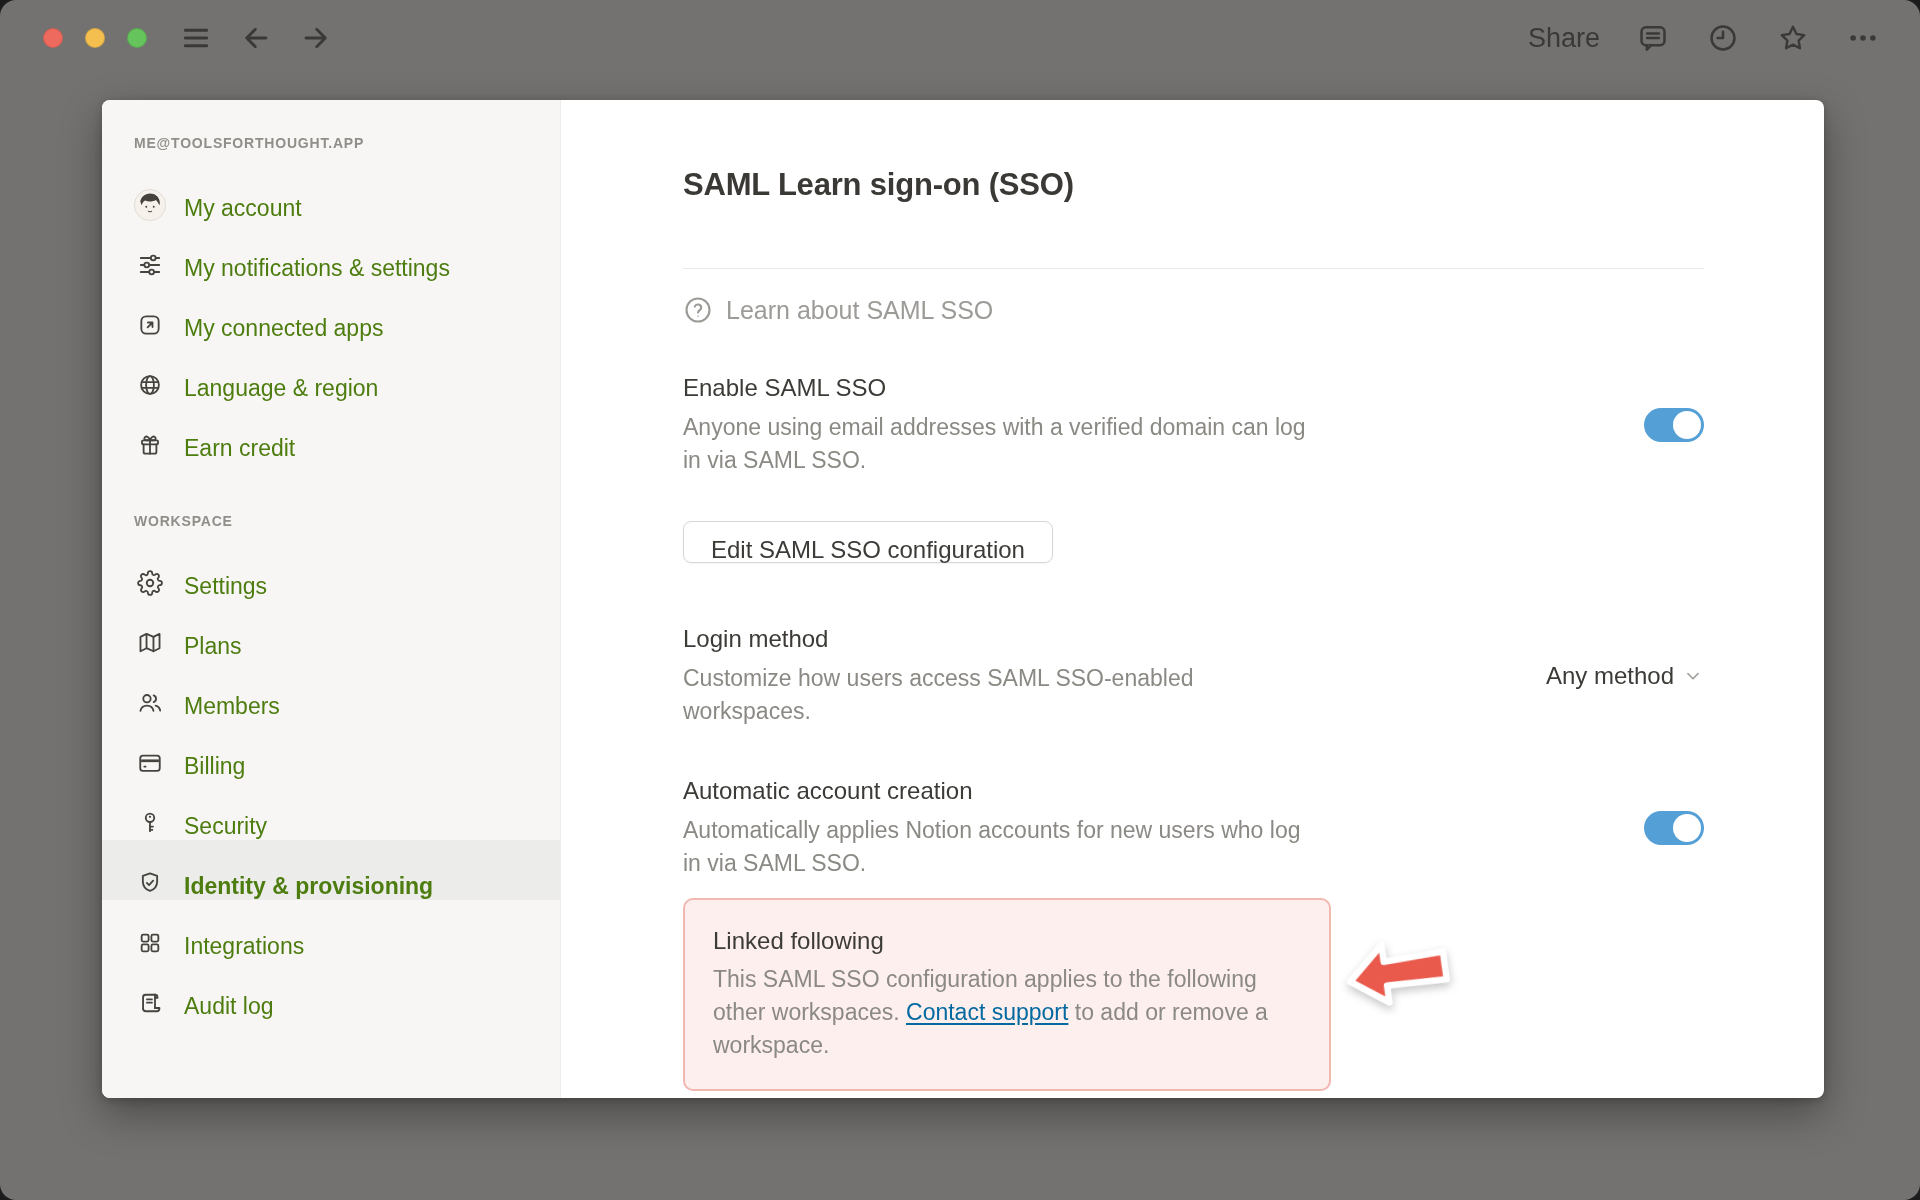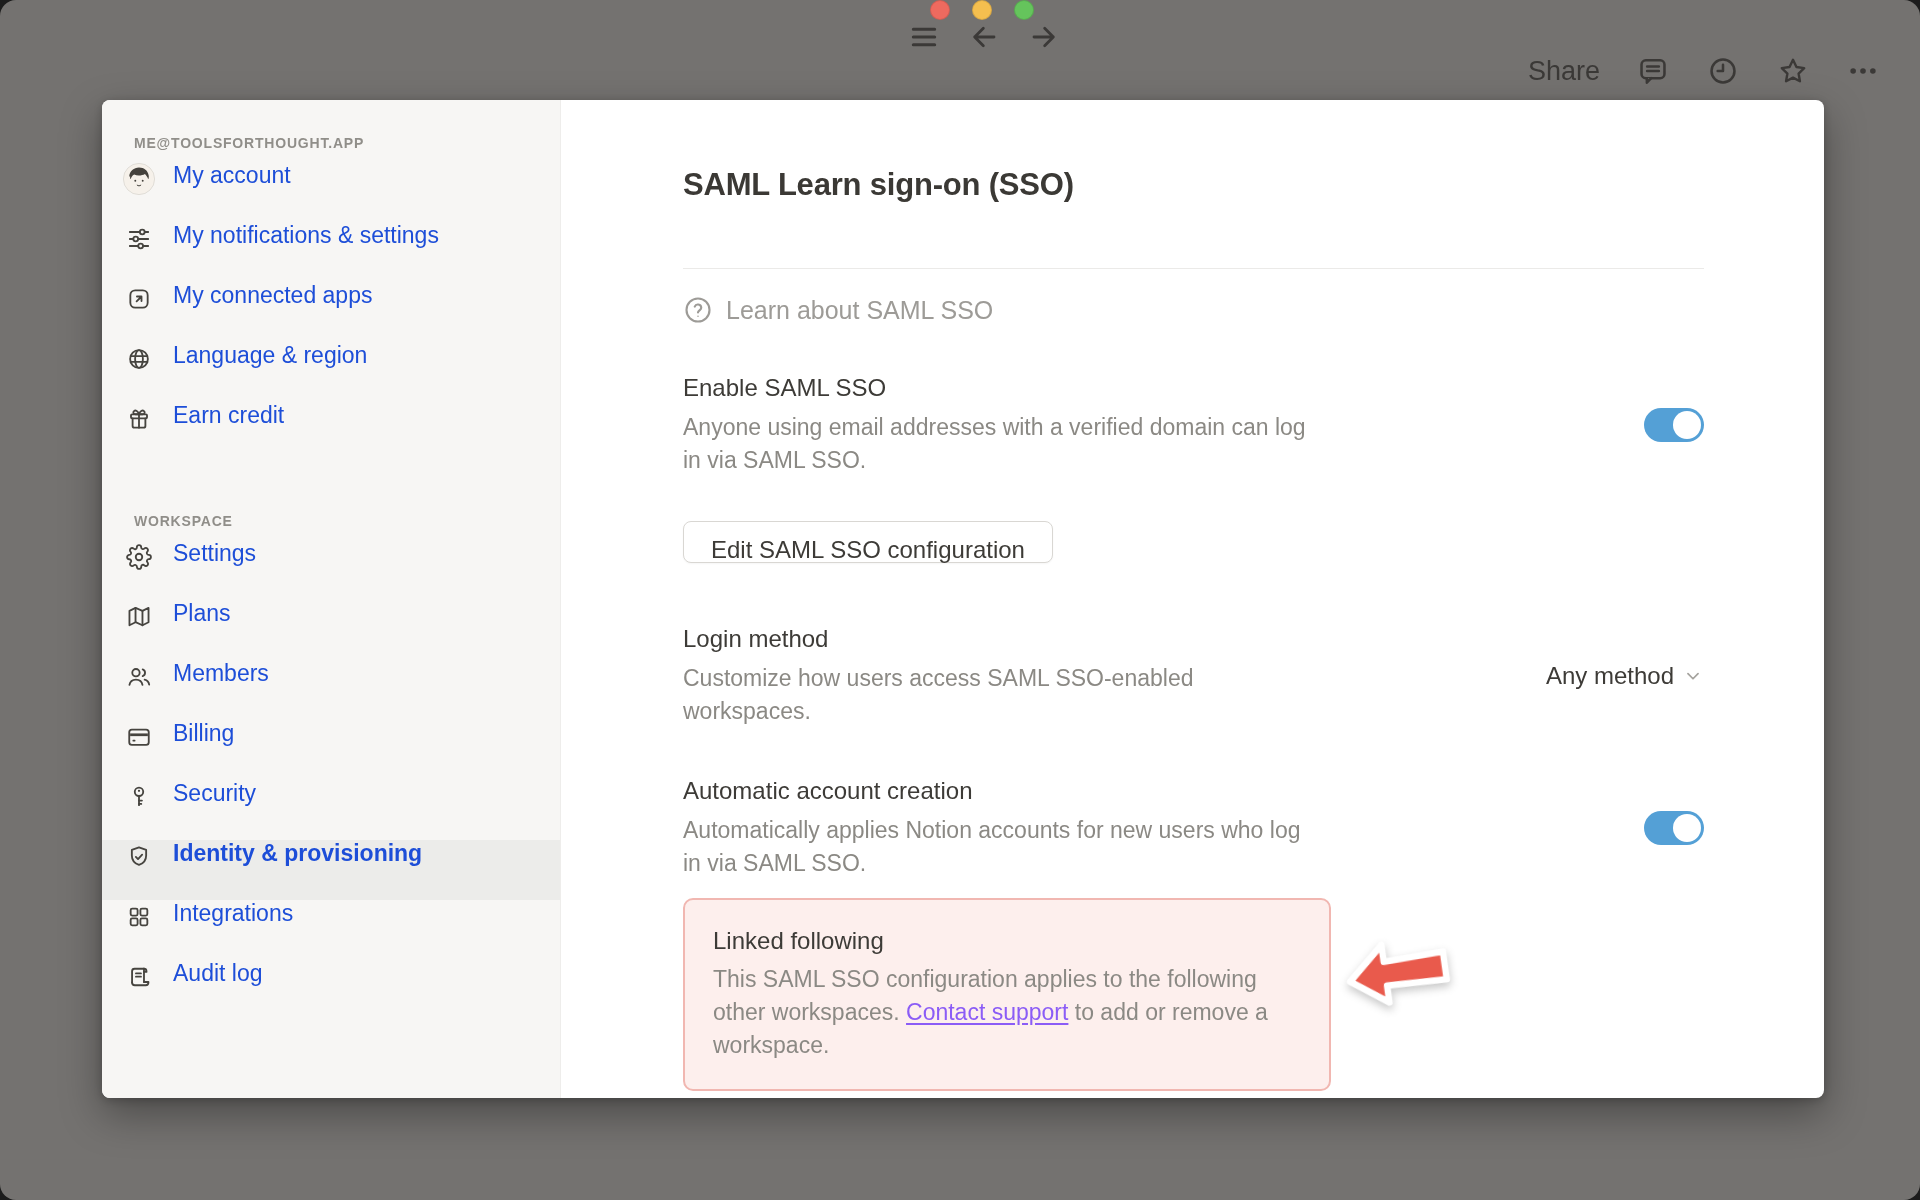--- a/index.html
+++ b/index.html
@@ -4,42 +4,42 @@
 <style>
   html,body{margin:0;padding:0;background:#1c1c1c;}
   *{box-sizing:border-box;}
   .screen{
     position:relative;width:1920px;height:1200px;background:#747270;
     border-radius:16px;overflow:hidden;
     font-family:"Liberation Sans","DejaVu Sans",sans-serif;
     -webkit-font-smoothing:antialiased;
   }
   
-  .titlebar{position:absolute;top:0;left:15px;right:0;height:76px;display:flex;align-items:center;color:#3b3937;flex-direction:column;}
+  .titlebar{position:absolute;top:0;left:15px;right:0;height:76px;display:flex;align-items:center;color:#3b3937;}
   .traffic{display:flex;gap:22px;margin-left:28px;}
   .light{width:20px;height:20px;border-radius:50%;border:1px solid rgba(0,0,0,.12);}
   .tb-icons-left{display:flex;align-items:center;gap:26px;margin-left:32px;}
   .tb-icon{width:34px;height:34px;display:flex;align-items:center;justify-content:center;color:#3b3937;}
   .tb-icon svg{width:32px;height:32px;}
   .tb-right{margin-left:auto;display:flex;align-items:center;gap:36px;margin-right:40px;}
   .share{font-size:27px;color:#3b3937;}
   
   .window{
     position:absolute;left:102px;top:100px;width:1722px;height:998px;
     background:#ffffff;border-radius:8px;display:flex;overflow:hidden;
     box-shadow:0 16px 40px rgba(0,0,0,.35),0 2px 8px rgba(0,0,0,.2);
   }
   
   .sidebar{width:459px;background:#f7f6f4;border-right:1px solid #eeedeb;padding-top:34px;flex-shrink:0;}
   .side-label{
     margin:0 0 10px 32px;font-size:14px;font-weight:600;letter-spacing:.8px;
     color:#908e89;text-transform:uppercase;line-height:18px;
   }
   .side-label.workspace{margin-top:50px;}
-  .side-item{height:60px;display:flex;align-items:flex-start;padding-left:20px;cursor:pointer;color:#1d4ed8;}
+  .side-item{height:60px;display:flex;align-items:flex-end;padding-left:31px;cursor:pointer;color:#4d7c0f;}
   .side-item.selected{background:#ececea;font-weight:700;}
   .item-icon{width:34px;height:34px;display:flex;align-items:center;justify-content:center;flex-shrink:0;color:#46443f;}
   .item-icon svg{width:26px;height:26px;}
   .item-icon svg.avatar{width:34px;height:34px;}
   .item-label{margin-left:17px;font-size:23px;white-space:nowrap;}
   
   .main{flex:1;padding:60px 120px 0 122px;position:relative;color:#3b3935;}
   .page-title{font-size:31px;font-weight:700;line-height:42px;letter-spacing:-.2px;margin:4px 0 0 0;}
   .divider{height:0;border-top:1.5px solid #ebeae8;margin-top:62px;}
   .learn-row{display:flex;align-items:center;gap:13px;margin-top:26px;color:#9d9b97;cursor:pointer;}
@@ -61,21 +61,21 @@
   .dropdown svg{width:22px;height:22px;color:#a5a39e;}
   .setting.login{margin-top:60px;}
   
   .pink-box{
     position:relative;margin-top:18px;width:648px;
     background:var(--pink-bg,#fdefed);border:2.5px solid var(--pink-border,#f1b7b1);
     border-radius:10px;padding:25px 28px 27px 28px;
   }
   .pink-box .setting-title{font-weight:500;}
   .pink-box .setting-desc{margin-top:6px;max-width:600px;}
-  .support-link{text-decoration:underline;text-underline-offset:3px;cursor:pointer;color:#8b5cf6;}
+  .support-link{text-decoration:underline;text-underline-offset:3px;cursor:pointer;color:#0369a1;}
   .annot-arrow{position:absolute;right:-122px;top:34px;transform:rotate(-8deg);
     filter:drop-shadow(0 4px 4px rgba(0,0,0,.22));}
 </style>
 </head>
 <body>
 
 <div class="screen" style="--toggle-blue: #54a0d6; --pink-bg: #fdefed; --pink-border: #f1b7b1;">
 
   <div class="titlebar">
     <div class="traffic">

